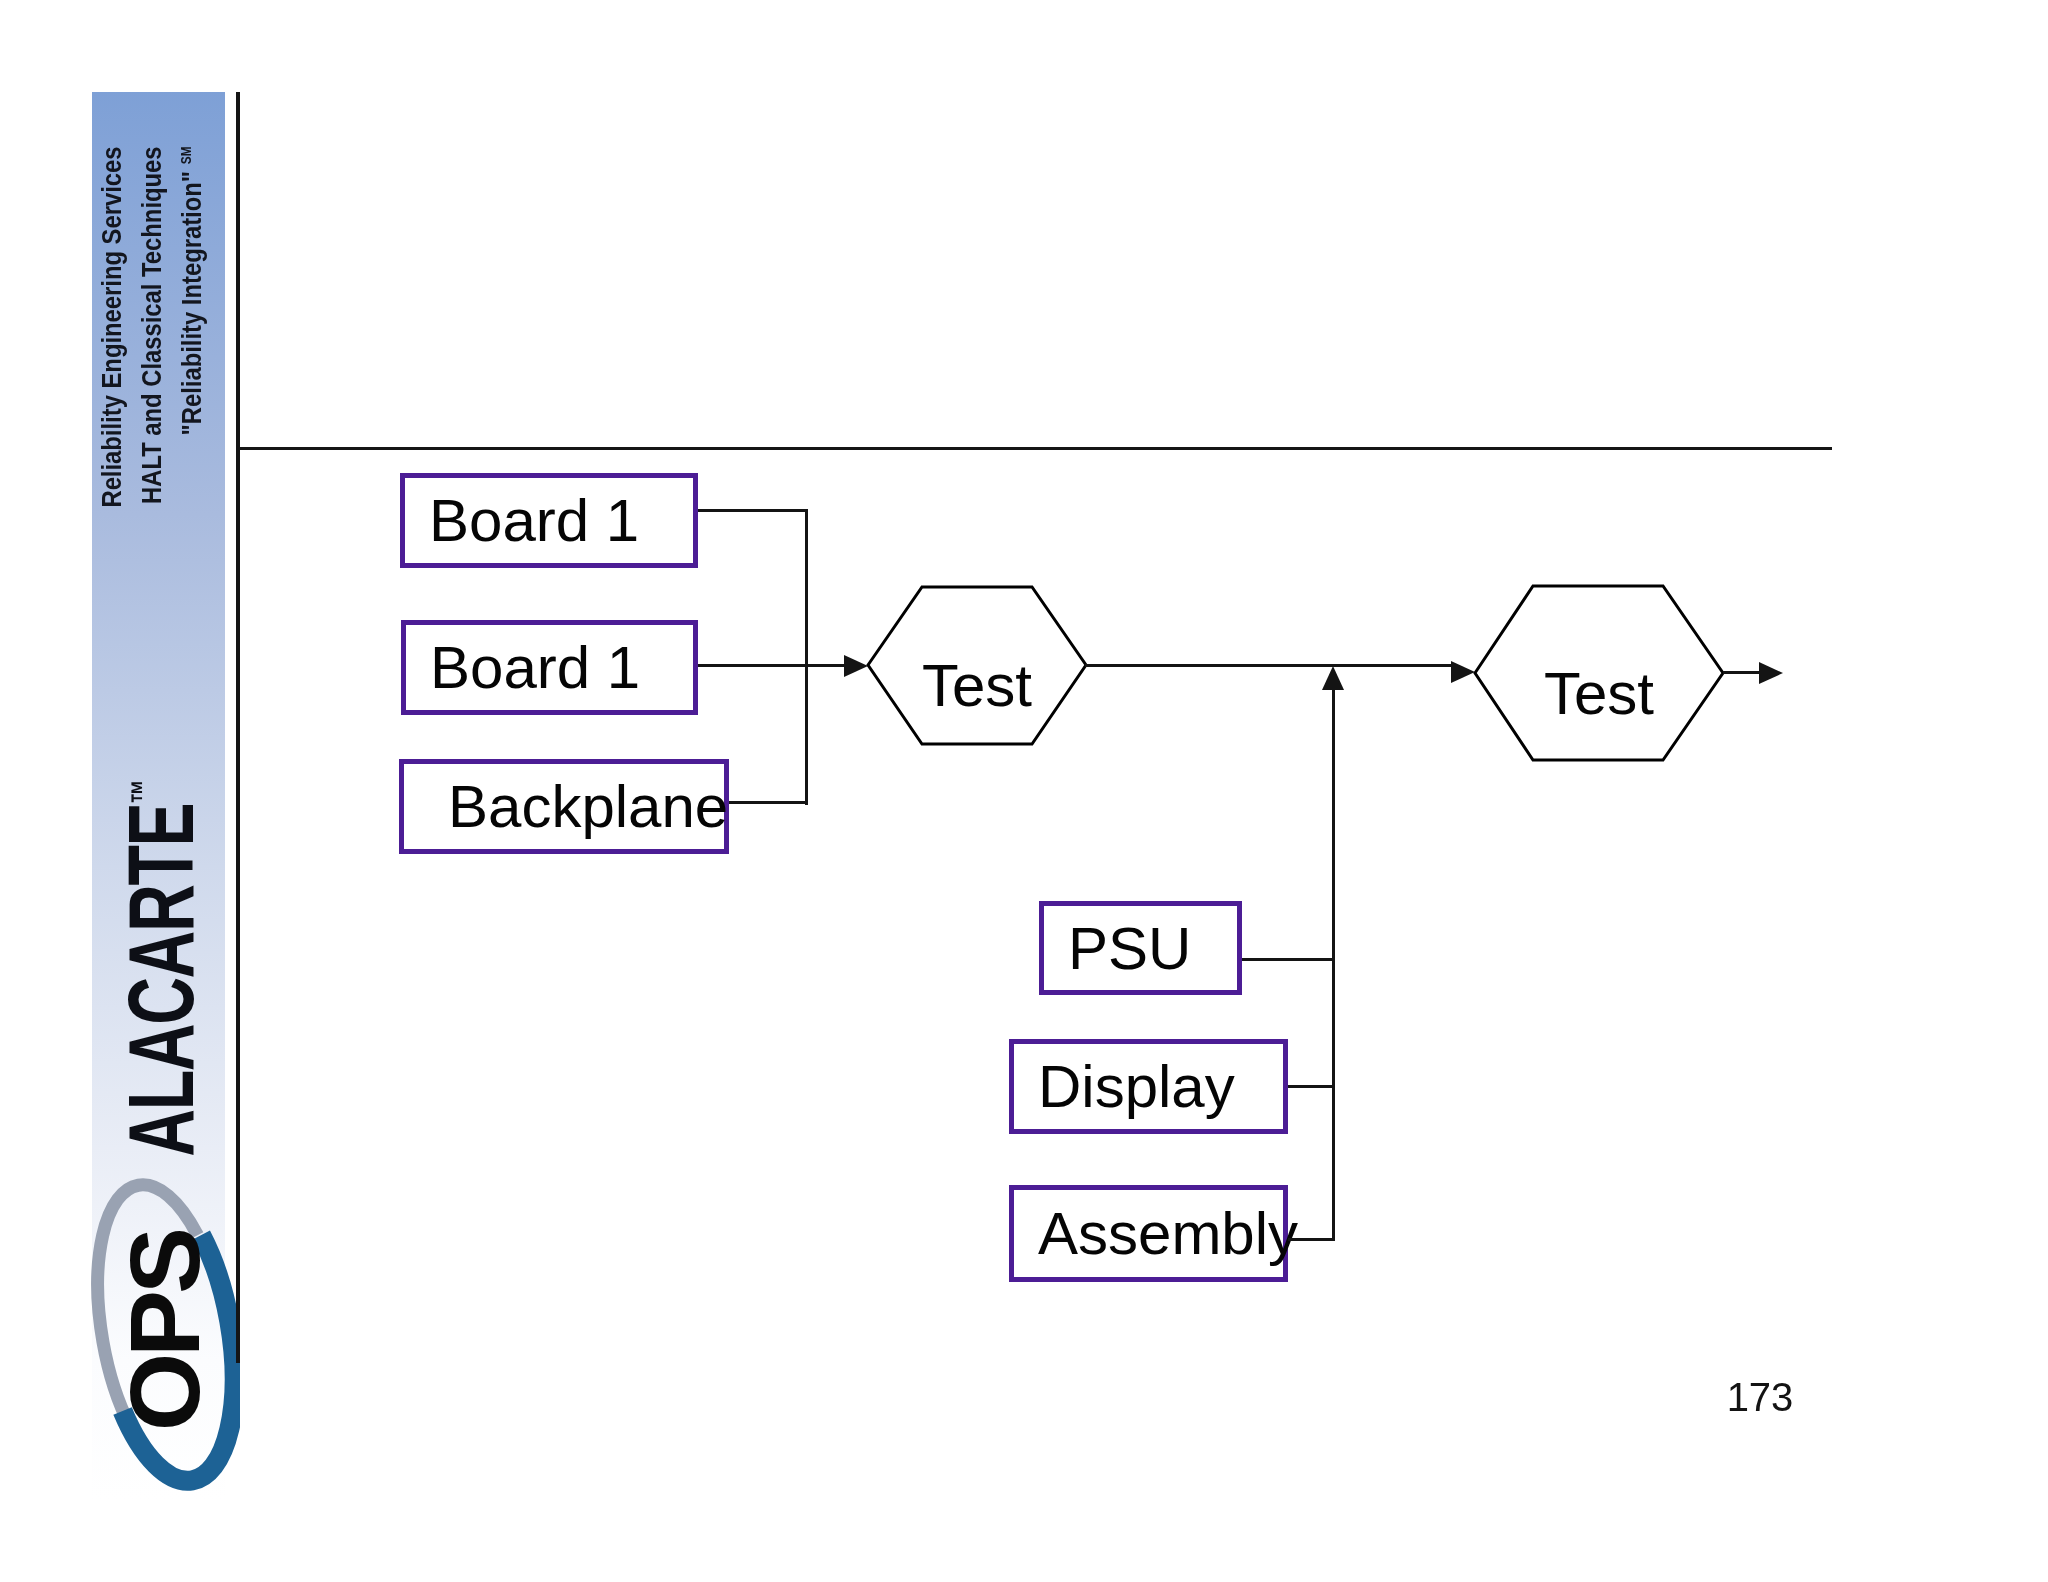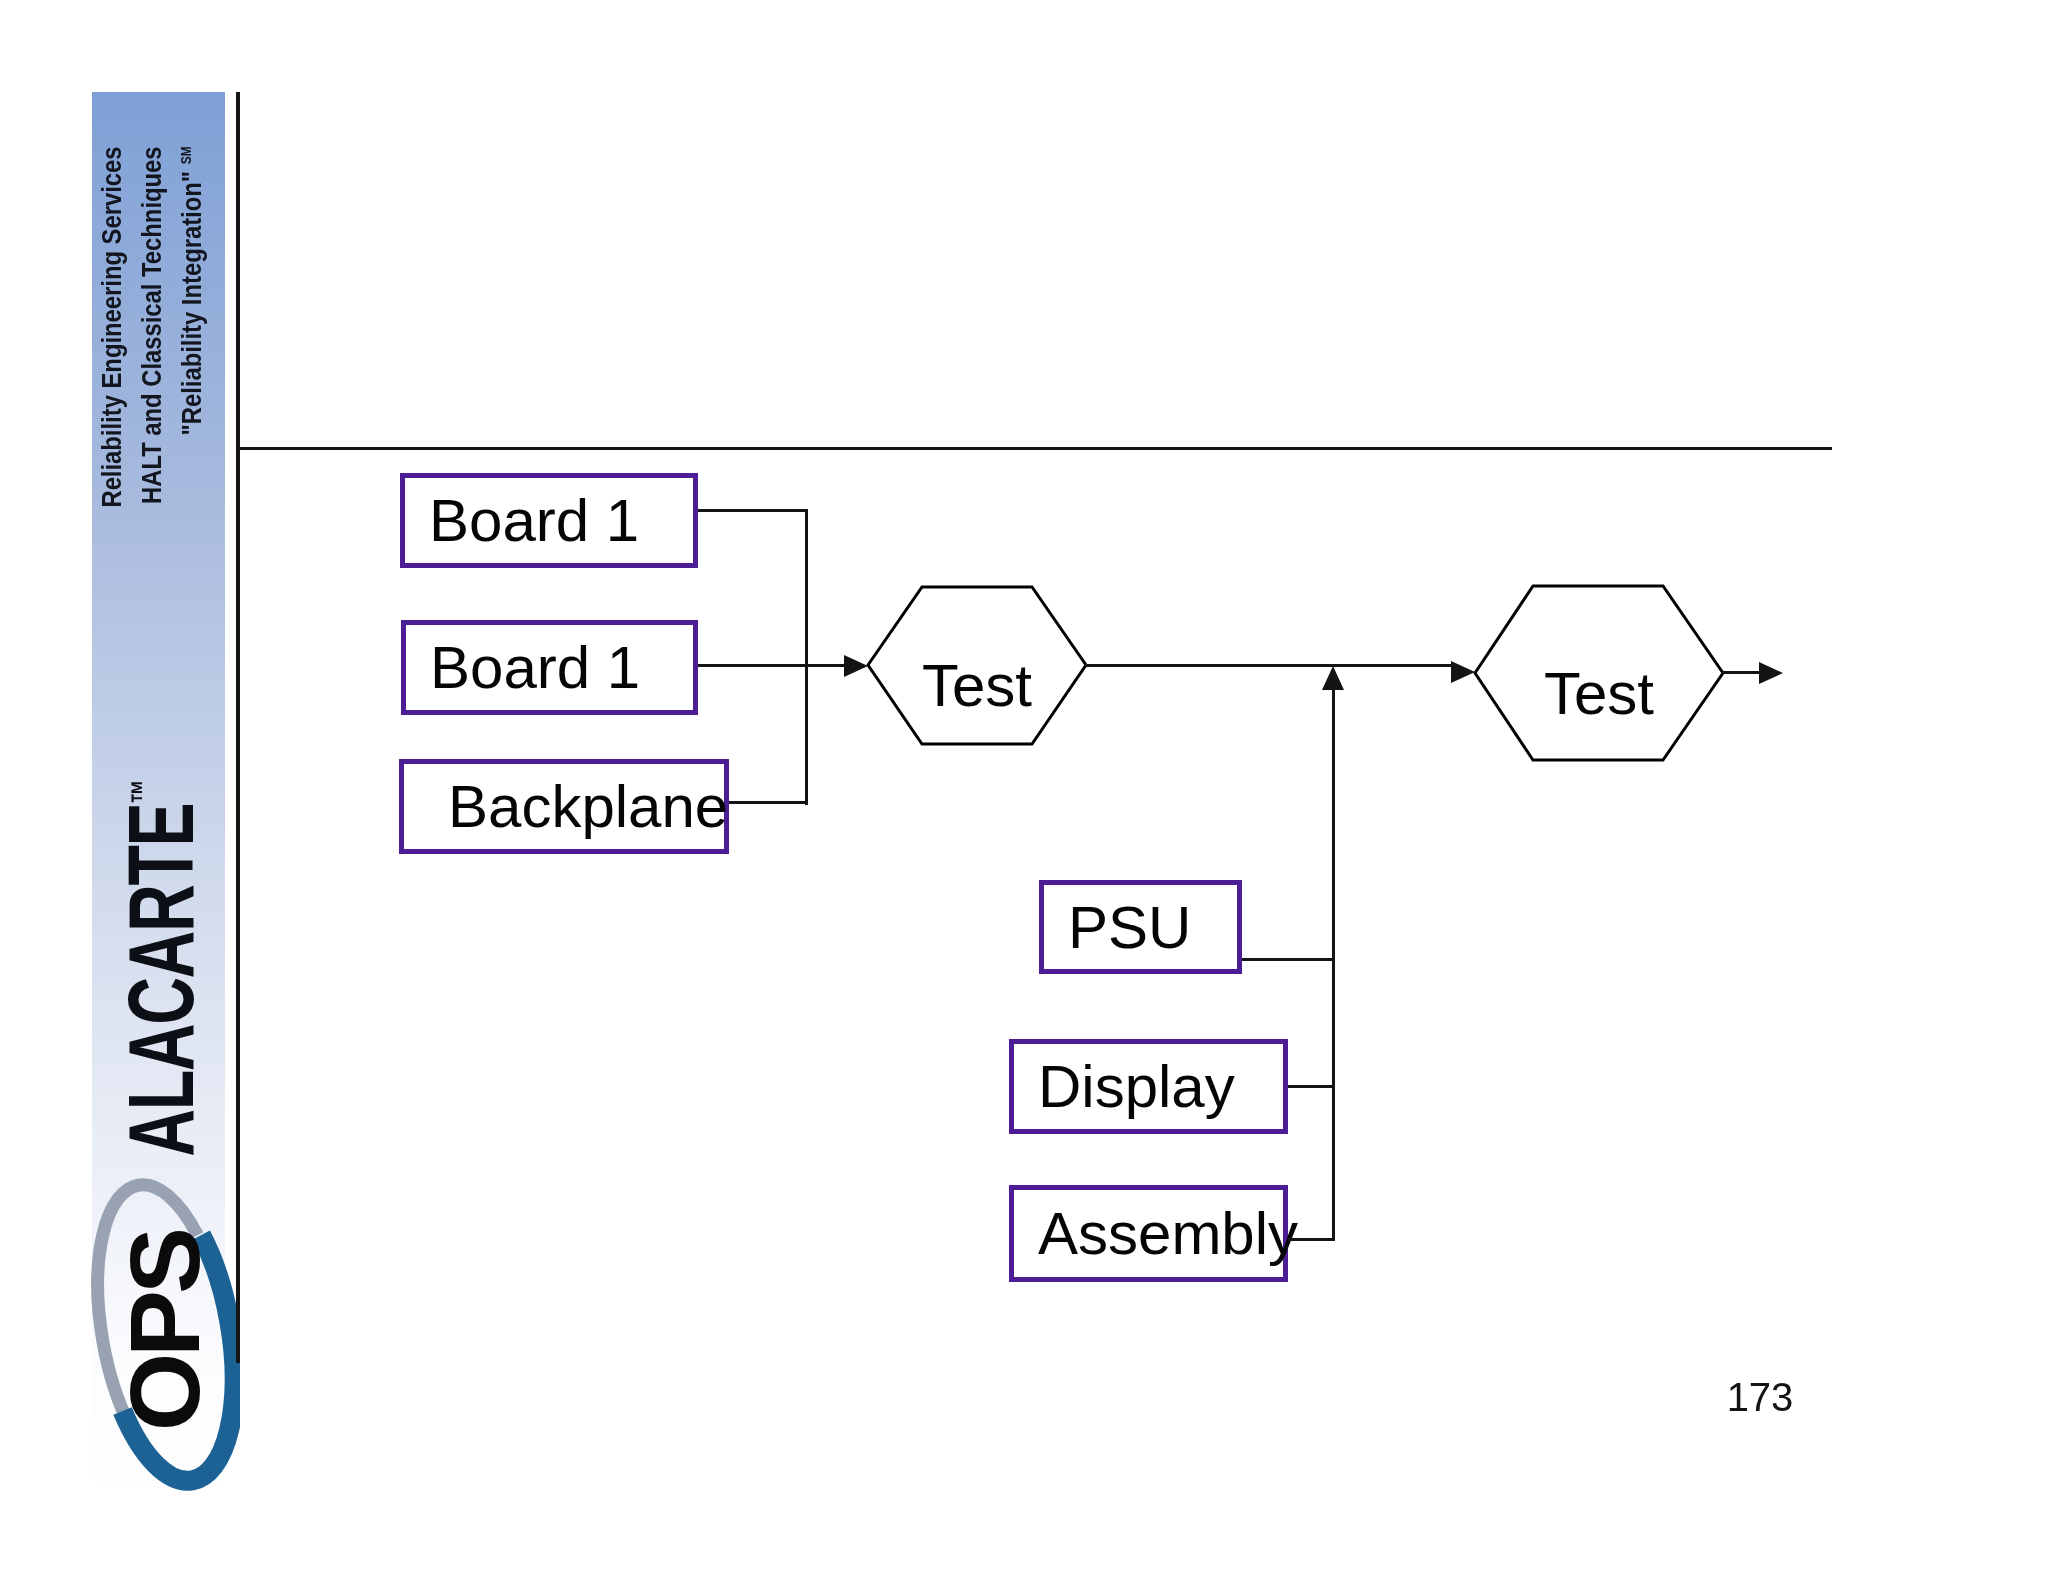--- a/index.html
+++ b/index.html
@@ -108,21 +108,21 @@
   <div class="hexwrap" style="left:1473px; top:584px; width:252px; height:178px;">
     <svg width="252" height="178" viewBox="0 0 252 178">
       <polygon points="2,89 60,2 190,2 250,89 190,176 60,176" fill="#ffffff" stroke="#000000" stroke-width="3"></polygon>
     </svg>
     <div class="hexlabel">Test</div>
   </div>
 
   <div class="line" style="left:1723px; top:671px; width:40px; height:3px;"></div>
   <div class="arr-right" style="left:1759px; top:662px;"></div>
 
-  <div class="dbox" style="left:1039px; top:880px; width:203px; height:94px;">
+  <div class="dbox" style="left:1039px; top:901px; width:203px; height:94px;">
     <span>PSU</span>
   </div>
   <div class="dbox" style="left:1009px; top:1039px; width:279px; height:95px;">
     <span>Display</span>
   </div>
   <div class="dbox" style="left:1009px; top:1185px; width:279px; height:97px;">
     <span>Assembly</span>
   </div>
 
   <div class="line" style="left:1242px; top:958px; width:90px; height:3px;"></div>

